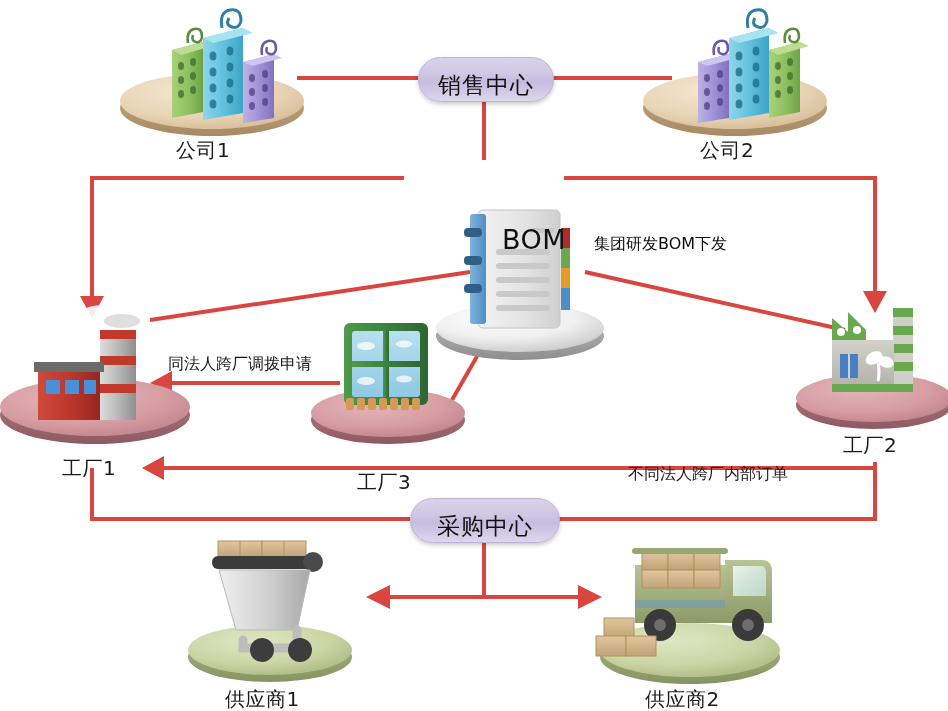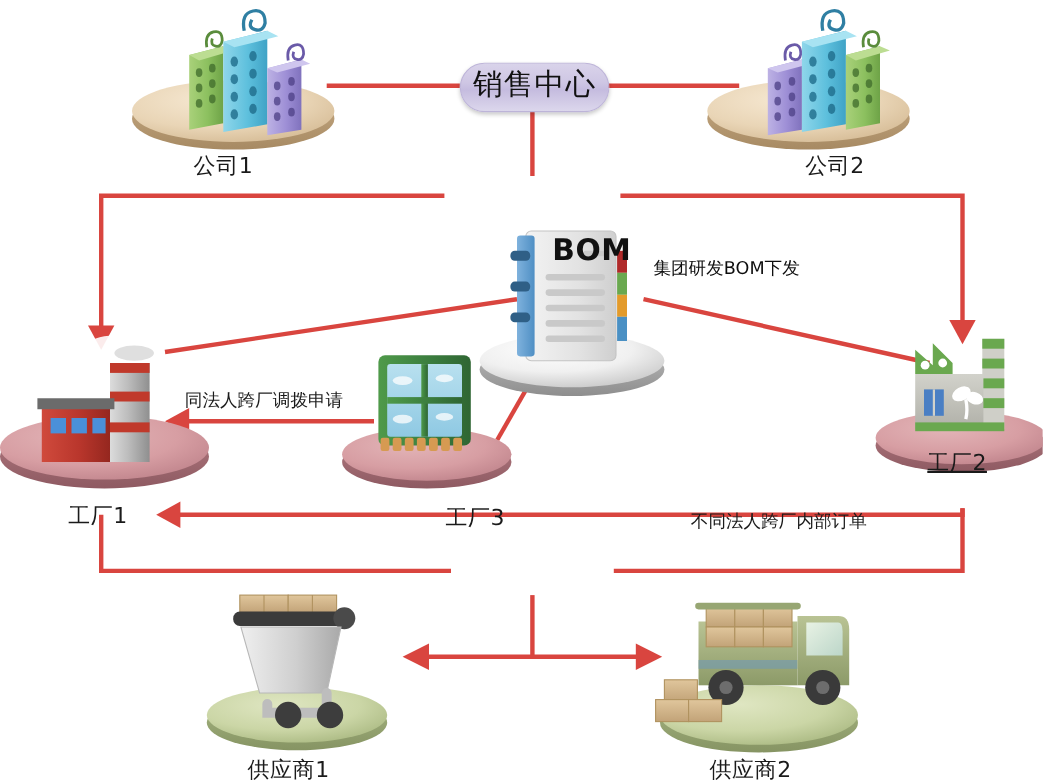--- a/index.html
+++ b/index.html
@@ -46,24 +46,24 @@
     z-index: 5;
     font-size: 16px;
     color: #0d0d0d;
     white-space: nowrap;
     font-family: "DejaVu Sans", "Liberation Sans", sans-serif;
   }
   .pill {
     position: absolute;
     z-index: 4;
     display: flex;
-    align-items: flex-start;
+    align-items: flex-end;
     justify-content: center;
     border-radius: 999px;
-    font-size: 27px;
+    font-size: 23px;
     color: #111;
     white-space: nowrap;
     letter-spacing: 1px;
     box-shadow: 0 2px 4px rgba(0,0,0,0.22);
     font-family: "DejaVu Sans", "Liberation Sans", sans-serif;
   }
   .pill-purple {
     background: linear-gradient(180deg,#d9d3ea 0%,#cfc7e4 38%,#c5bcdf 55%,#dcd7ec 100%);
     border: 1px solid #bdb4d8;
   }
@@ -493,36 +493,39 @@
         <rect x="626" y="636" width="30" height="20" fill="url(#gBox)" stroke="#b0925f"></rect>
       </g>
     </g>
   </svg>
 
   <div class="pill pill-purple" style="left:418px; top:57px; width:134px; height:43px;">
     <span>销售中心</span>
   </div>
 
 
-
-  <div class="bom-word" style="left:502px; top:212px;font-weight:bold;">BOM</div>
+  <div class="pill pill-purple" style="left:410px; top:498px; width:148px; height:43px;">
+    <span>采购中心</span>
+  </div>
+
+  <div class="bom-word" style="left:502px; top:224px;">BOM</div>
 
   <div class="bom-note" style="left:594px; top:234px;">集团研发BOM下发</div>
 
   <div class="edge-label" style="left:168px; top:354px;">同法人跨厂调拨申请</div>
 
   <div class="edge-label" style="left:628px; top:464px;">不同法人跨厂内部订单</div>
 
   <div class="node-label" style="left:176px; top:137px;">公司1</div>
 
-  <div class="node-label" style="left:732px; top:137px;">公司2</div>
+  <div class="node-label" style="left:700px; top:137px;">公司2</div>
 
   <div class="node-label" style="left:62px; top:455px;">工厂1</div>
 
-  <div class="node-label" style="left:357px; top:457px;margin-left:48px;">工厂3</div>
-
-  <div class="node-label" style="left:843px; top:407px;text-decoration:underline;">工厂2</div>
+  <div class="node-label" style="left:357px; top:469px;">工厂3</div>
+
+  <div class="node-label" style="left:843px; top:432px;">工厂2</div>
 
   <div class="node-label" style="left:225px; top:686px;">供应商1</div>
 
   <div class="node-label" style="left:645px; top:686px;">供应商2</div>
 
 </div>
 
 </body></html>

